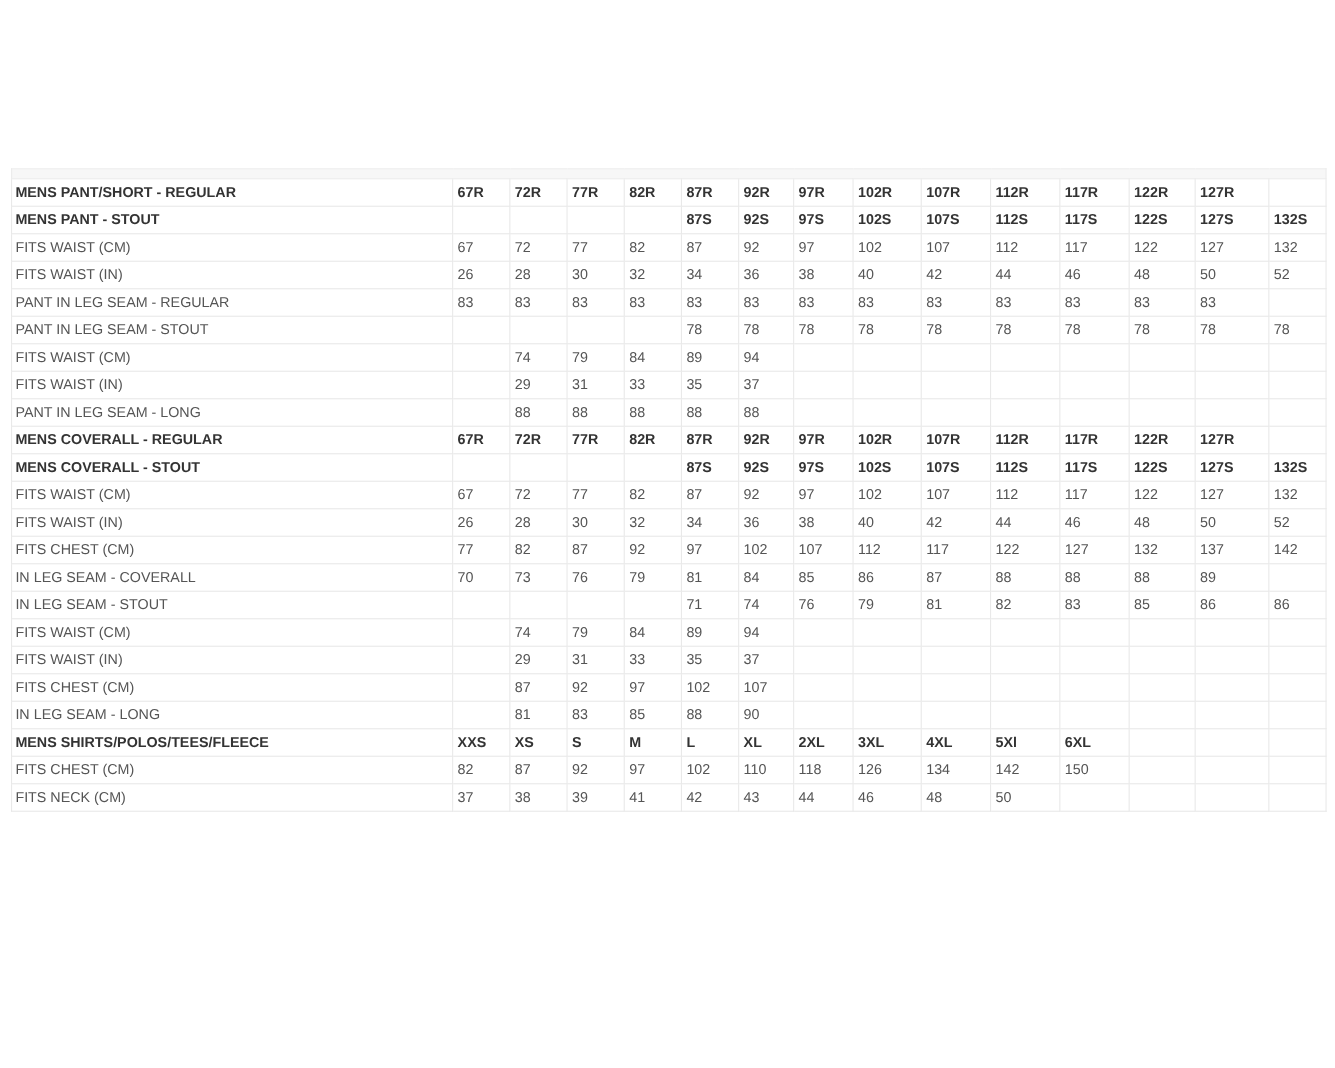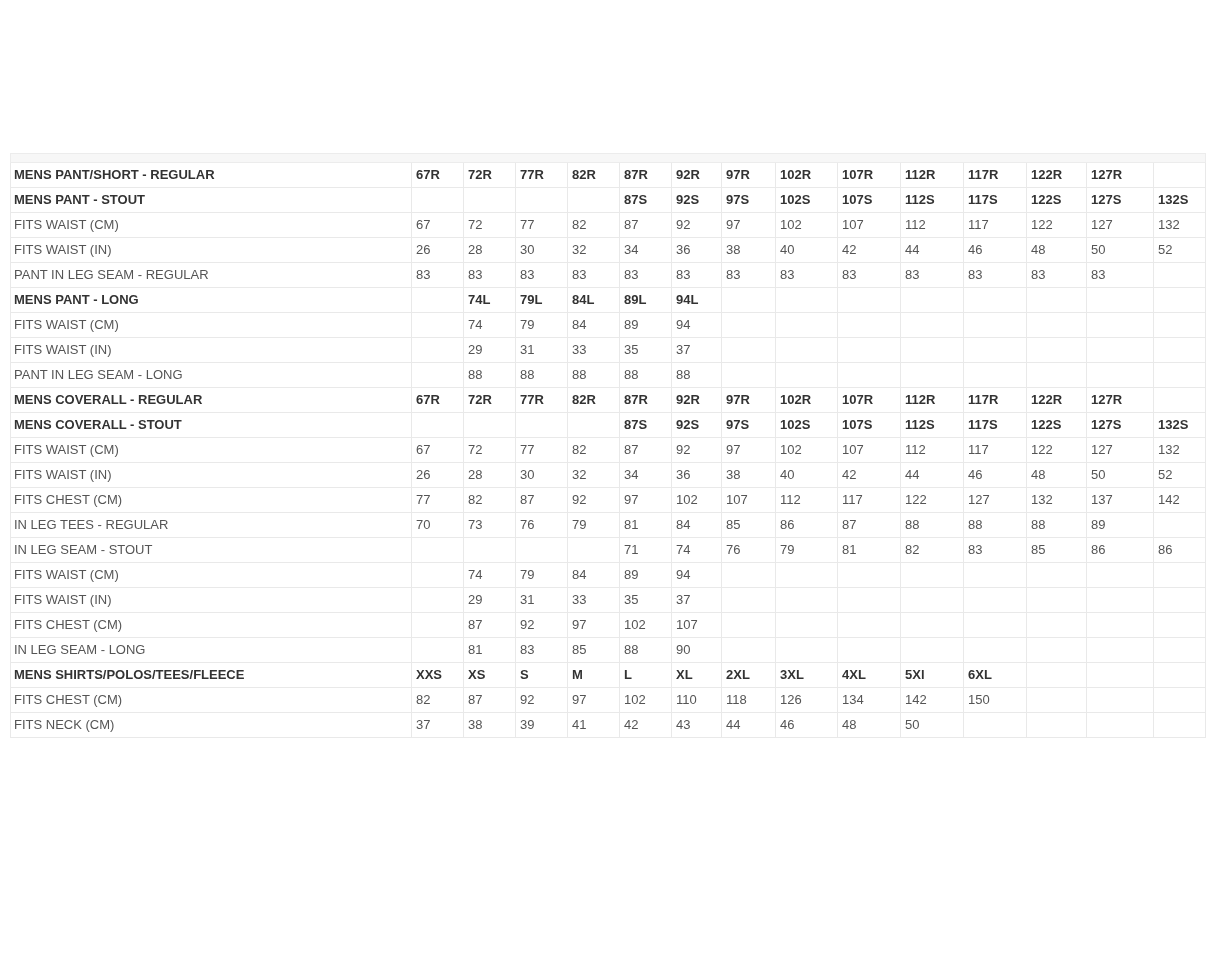--- a/index.html
+++ b/index.html
@@ -155,36 +155,36 @@
           <td>83</td>
           <td>83</td>
           <td>83</td>
           <td>83</td>
           <td>83</td>
           <td>83</td>
           <td>83</td>
           <td>83</td>
           <td></td>
         </tr>
-        <tr class="bold">
-          <td class="label">MENS PANT - LONG</td>
-          <td></td>
-          <td>74L</td>
-          <td>79L</td>
-          <td>84L</td>
-          <td>89L</td>
-          <td>94L</td>
-          <td></td>
-          <td></td>
-          <td></td>
-          <td></td>
-          <td></td>
-          <td></td>
-          <td></td>
-          <td></td>
+        <tr>
+          <td class="label">PANT IN LEG SEAM - STOUT</td>
+          <td></td>
+          <td></td>
+          <td></td>
+          <td></td>
+          <td>78</td>
+          <td>78</td>
+          <td>78</td>
+          <td>78</td>
+          <td>78</td>
+          <td>78</td>
+          <td>78</td>
+          <td>78</td>
+          <td>78</td>
+          <td>78</td>
         </tr>
         <tr>
           <td class="label">FITS WAIST (CM)</td>
           <td></td>
           <td>74</td>
           <td>79</td>
           <td>84</td>
           <td>89</td>
           <td>94</td>
           <td></td>
@@ -309,21 +309,21 @@
           <td>107</td>
           <td>112</td>
           <td>117</td>
           <td>122</td>
           <td>127</td>
           <td>132</td>
           <td>137</td>
           <td>142</td>
         </tr>
         <tr>
-          <td class="label">IN LEG TEES - REGULAR</td>
+          <td class="label">IN LEG SEAM - COVERALL</td>
           <td>70</td>
           <td>73</td>
           <td>76</td>
           <td>79</td>
           <td>81</td>
           <td>84</td>
           <td>85</td>
           <td>86</td>
           <td>87</td>
           <td>88</td>

